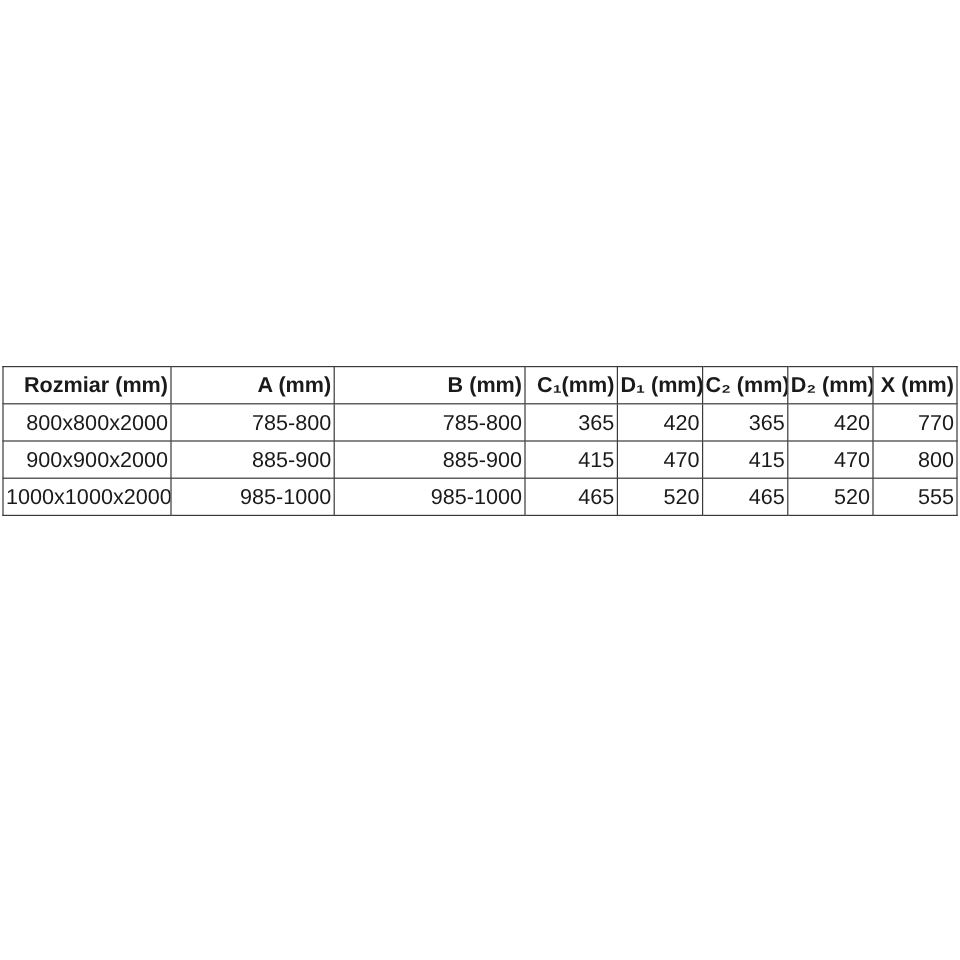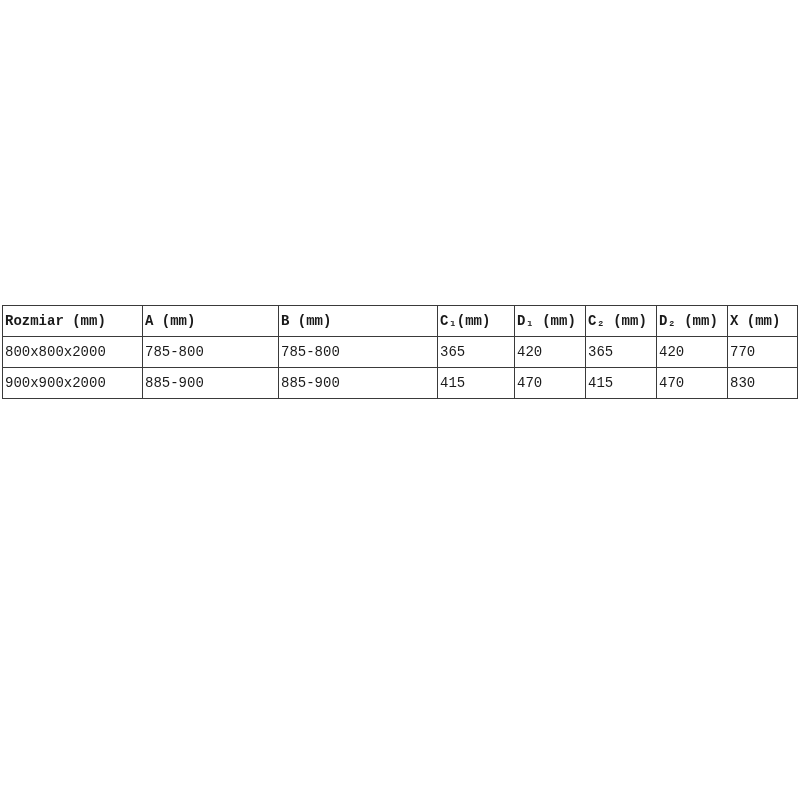--- a/index.html
+++ b/index.html
@@ -23,28 +23,27 @@
   table.size-table {
     width: 100%;
     border-collapse: collapse;
     table-layout: fixed;
   }
   .size-table th,
   .size-table td {
     border: 1.5px solid var(--border, #3a3a3a);
     height: 30px;
     padding: 0 2px;
-    text-align: left;
+    text-align: right;
     vertical-align: middle;
-    font-size: 14px;
+    font-size: 18px;
     line-height: 1;
     color: var(--text, #1a1a1a);
     overflow: hidden;
     white-space: nowrap;
-    font-family: Liberation Mono, monospace;
   }
   .size-table th {
     font-weight: bold;
   }
   .size-table td {
     font-weight: normal;
   }
 </style>
 </head>
 <body>
@@ -85,17 +84,27 @@
           <td>770</td>
         </tr>
         <tr>
           <td>900x900x2000</td>
           <td>885-900</td>
           <td>885-900</td>
           <td>415</td>
           <td>470</td>
           <td>415</td>
           <td>470</td>
-          <td>830</td>
+          <td>800</td>
+        </tr>
+        <tr>
+          <td>1000x1000x2000</td>
+          <td>985-1000</td>
+          <td>985-1000</td>
+          <td>465</td>
+          <td>520</td>
+          <td>465</td>
+          <td>520</td>
+          <td>555</td>
         </tr>
       </tbody>
   </table>
 </div>
 
 </body></html>

